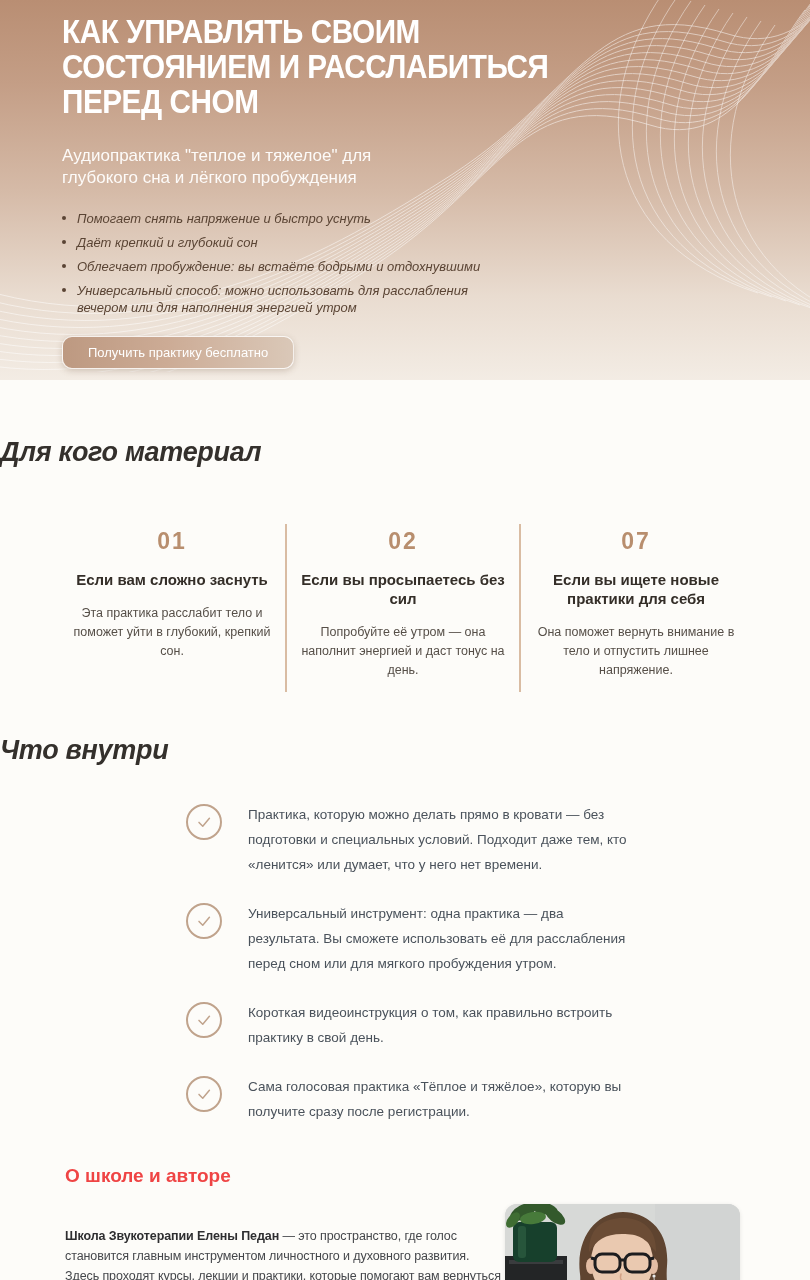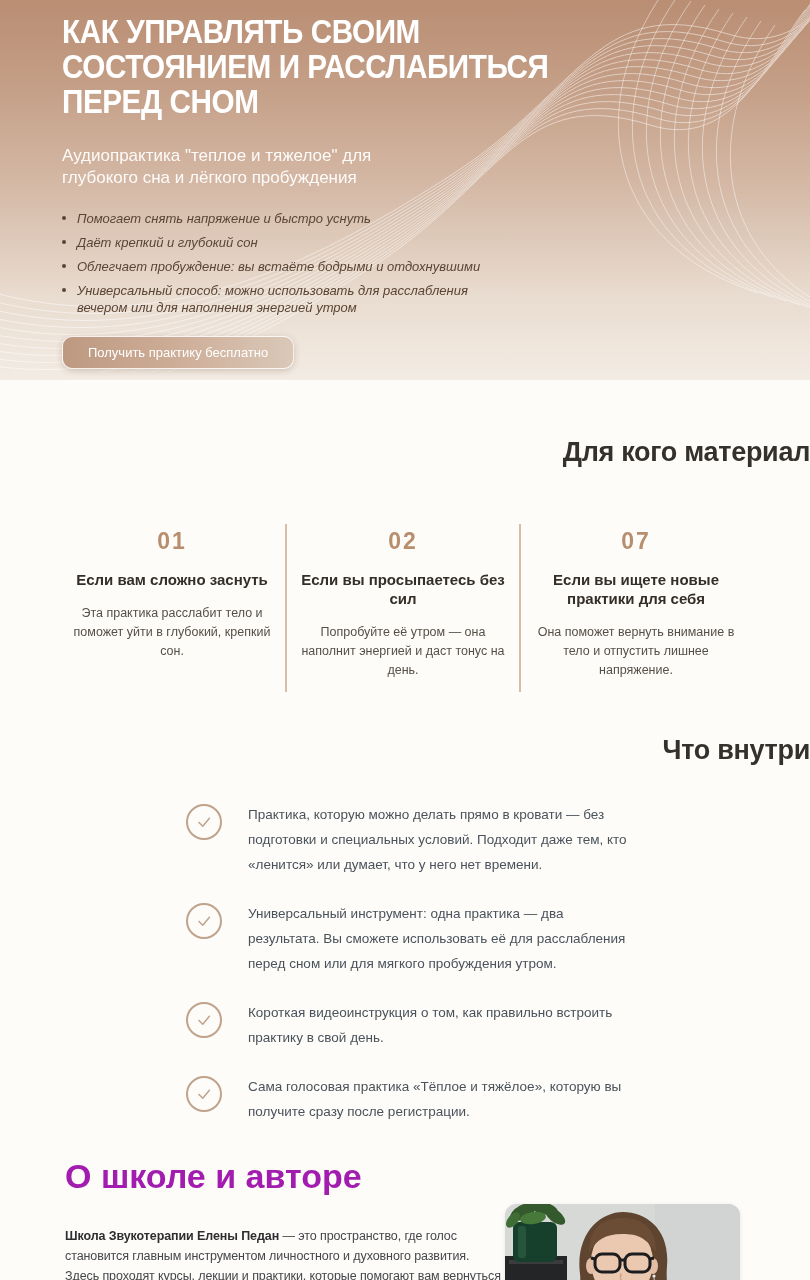--- a/index.html
+++ b/index.html
@@ -31,41 +31,41 @@
   }
   .dot{flex:none;width:4px;height:4px;border-radius:50%;background:#5a4434;margin-top:6px;}
   .cta{
     display:inline-block;margin-top:13px;height:33px;padding:0 25px;
     border-radius:10px;border:1px solid rgba(255,255,255,.85);
     background:linear-gradient(90deg,#bd9981 0%,#ccab95 45%,#dac8b8 100%);
     color:#fff;font-weight:normal;font-size:13px;font-family:inherit;
     box-shadow:0 2px 6px rgba(110,78,55,.25);cursor:pointer;
   }
   
-  .sec-h{margin:0;text-align:right;font-size:27px;line-height:32px;color:#34302c;letter-spacing:-0.3px;font-weight:bold;}
+  .sec-h{margin:0;text-align:left;font-size:27px;line-height:32px;color:#34302c;letter-spacing:-0.3px;font-weight:bold;font-style:italic;}
   
   .audience{height:292px;box-sizing:border-box;padding-top:56px;}
   .columns{width:692px;margin:56px auto 0;display:grid;grid-template-columns:226px 236px 230px;}
   .col{text-align:center;padding:2px 8px 12px;}
   .col-mid{border-left:2px solid #d9bca3;border-right:2px solid #d9bca3;}
   .num{font-size:23px;line-height:31px;font-weight:bold;color:#b88e6e;letter-spacing:2px;}
   .col-title{margin:13px auto 0;font-size:15px;font-weight:bold;color:#342e28;line-height:19px;max-width:230px;}
   .col-text{margin:15px auto 0;font-size:12.5px;line-height:19px;color:#564f48;max-width:226px;}
   
   .inside{height:432px;box-sizing:border-box;padding-top:62px;}
   .check-list{margin:36px 0 0 186px;}
   .check-item{display:flex;gap:26px;align-items:flex-start;margin-bottom:24px;}
   .check-circle{
     flex:none;width:36px;height:36px;box-sizing:border-box;border:2px solid #c0a38c;border-radius:50%;
     display:flex;align-items:center;justify-content:center;margin-top:2px;
   }
   .check-item p{margin:0;font-size:13.5px;line-height:25px;color:#4a525b;max-width:385px;}
   
   .about{box-sizing:border-box;padding:56px 70px 0 65px;}
-  .about-h{margin:0;font-size:34px;line-height:32px;color:#a21caf;font-weight:bold;}
+  .about-h{margin:0;font-size:19px;line-height:32px;color:#ef4444;font-weight:bold;}
   .about-row{display:flex;align-items:flex-start;margin-top:34px;}
   .about-text{margin:0;width:440px;font-size:12.5px;line-height:20px;color:#45474b;letter-spacing:-0.1px;}
   .about-text b{color:#2e2e30;}
   .photo{
     margin-left:auto;margin-top:-22px;width:235px;height:165px;
     border-radius:12px;overflow:hidden;box-shadow:0 1px 4px rgba(0,0,0,.10);
     background:#d6d8d6;
   }
   .photo svg{display:block;}
 </style>

